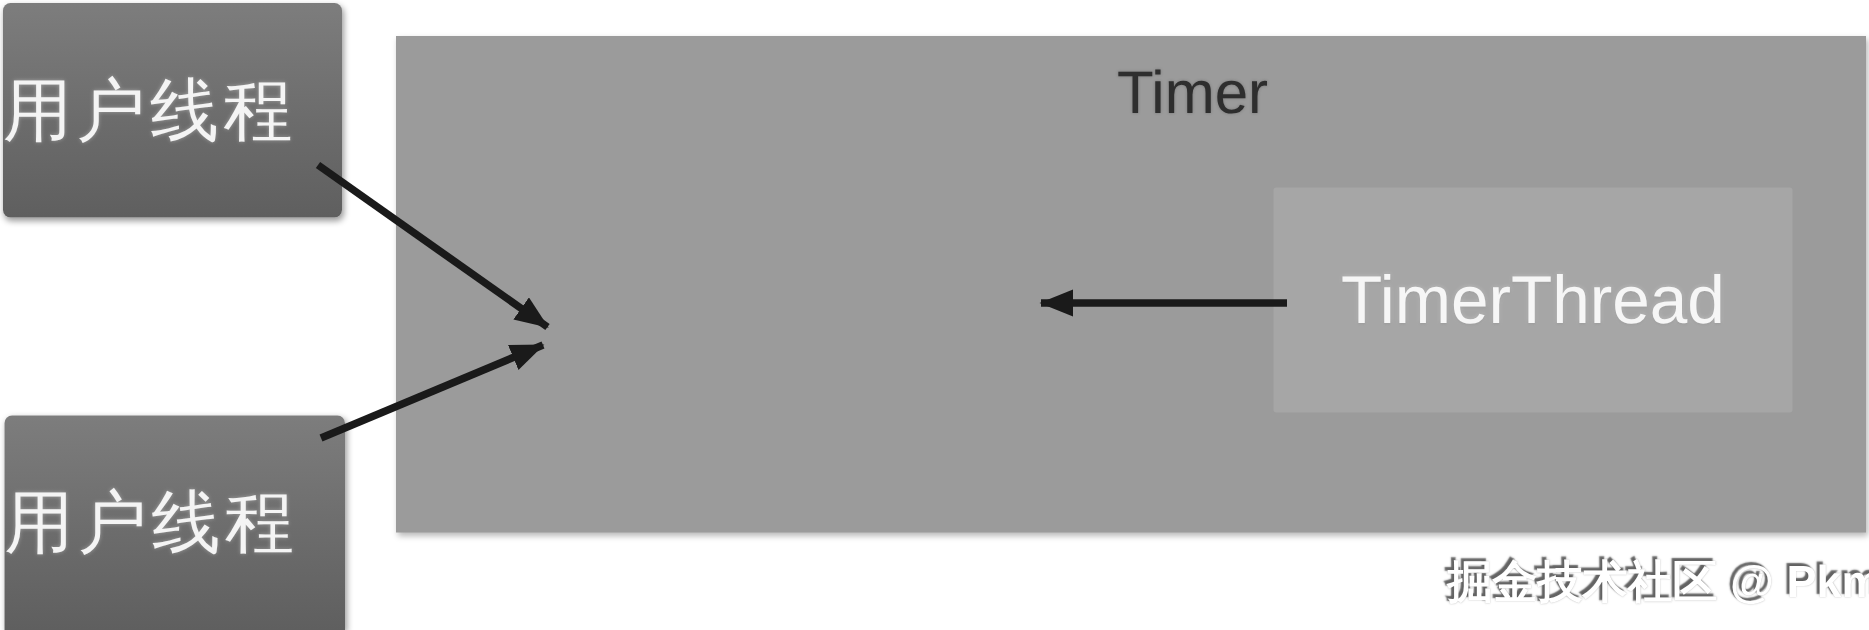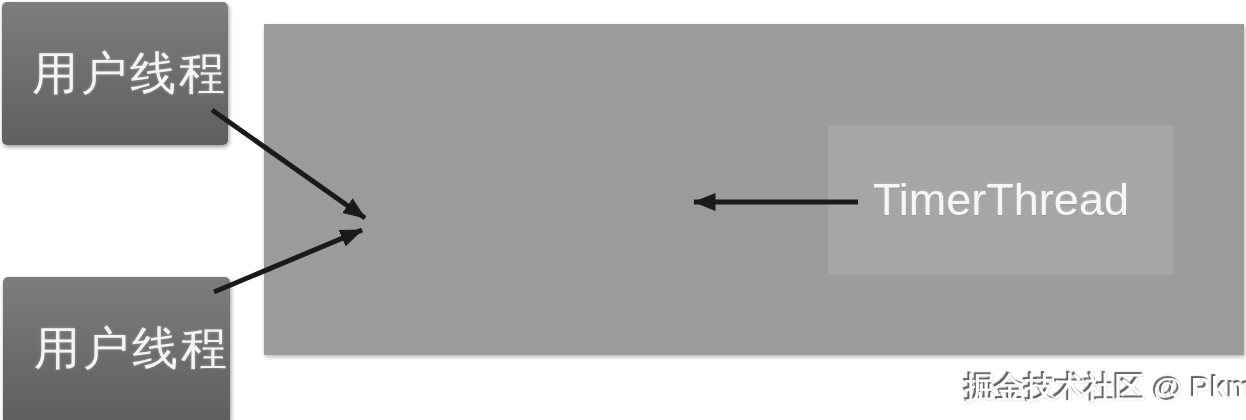--- a/index.html
+++ b/index.html
@@ -50,34 +50,34 @@
     left: 104px;
     top: 106px;
     width: 319px;
     height: 145px;
     border-radius: 7px;
     background: linear-gradient(180deg, #8a8a8a 0%, #9e9e9e 55%, #aaaaaa 100%);
     box-shadow: 1px 2px 4px rgba(0,0,0,0.35);
     font-size: 45px;
   }
   .timer-thread {
-    left: 564px;
+    left: 585px;
     top: 101px;
     width: 346px;
     height: 150px;
     border-radius: 2px;
     background: #a6a6a6;
     font-size: 45px;
   }
   
   .user-box {
     position: absolute;
     display: flex;
     align-items: center;
-    justify-content: flex-end;
+    justify-content: flex-start;
     background: linear-gradient(180deg, #7d7d7d 0%, #6c6c6c 55%, #5f5f5f 100%);
     border-radius: 5px;
     box-shadow: 1px 2px 4px rgba(0,0,0,0.4);
     color: #f4f4f4;
     font-size: 46px;
     letter-spacing: 3px;
     text-shadow: 0 0 3px rgba(255,255,255,0.35);
     white-space: nowrap;
   }
   .user-box.top {
@@ -114,20 +114,21 @@
     text-shadow: -2px -2px 1px rgba(70,70,70,0.85), 0 0 1px rgba(90,90,90,0.5);
     white-space: nowrap;
   }
 </style>
 </head>
 <body>
 
 <div class="canvas">
 
   <div class="timer-container">
+    <div class="timer-label">Timer</div>
 
 
     <div class="node timer-thread">
       <span>TimerThread</span>
     </div>
   </div>
 
   <div class="user-box top">
     <span>用户线程</span>
   </div>

